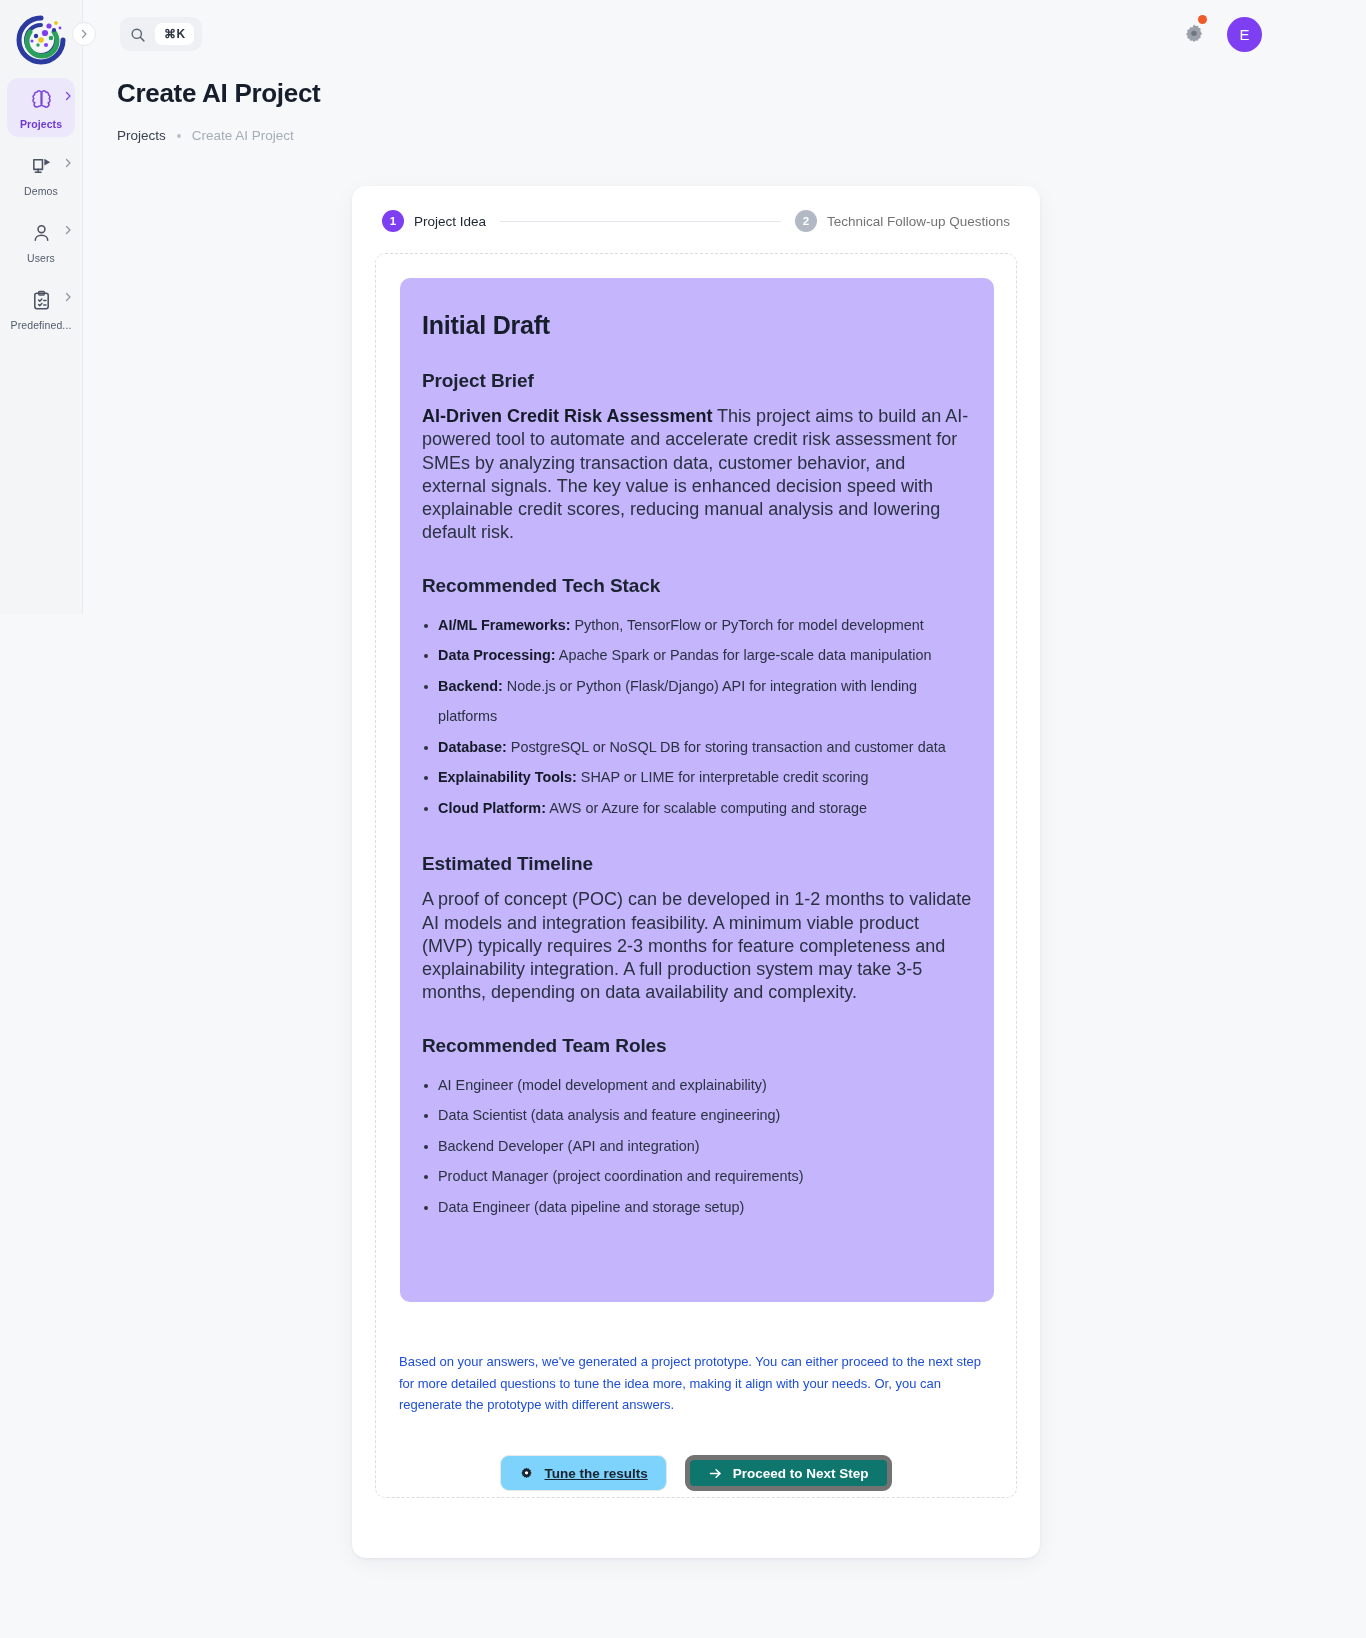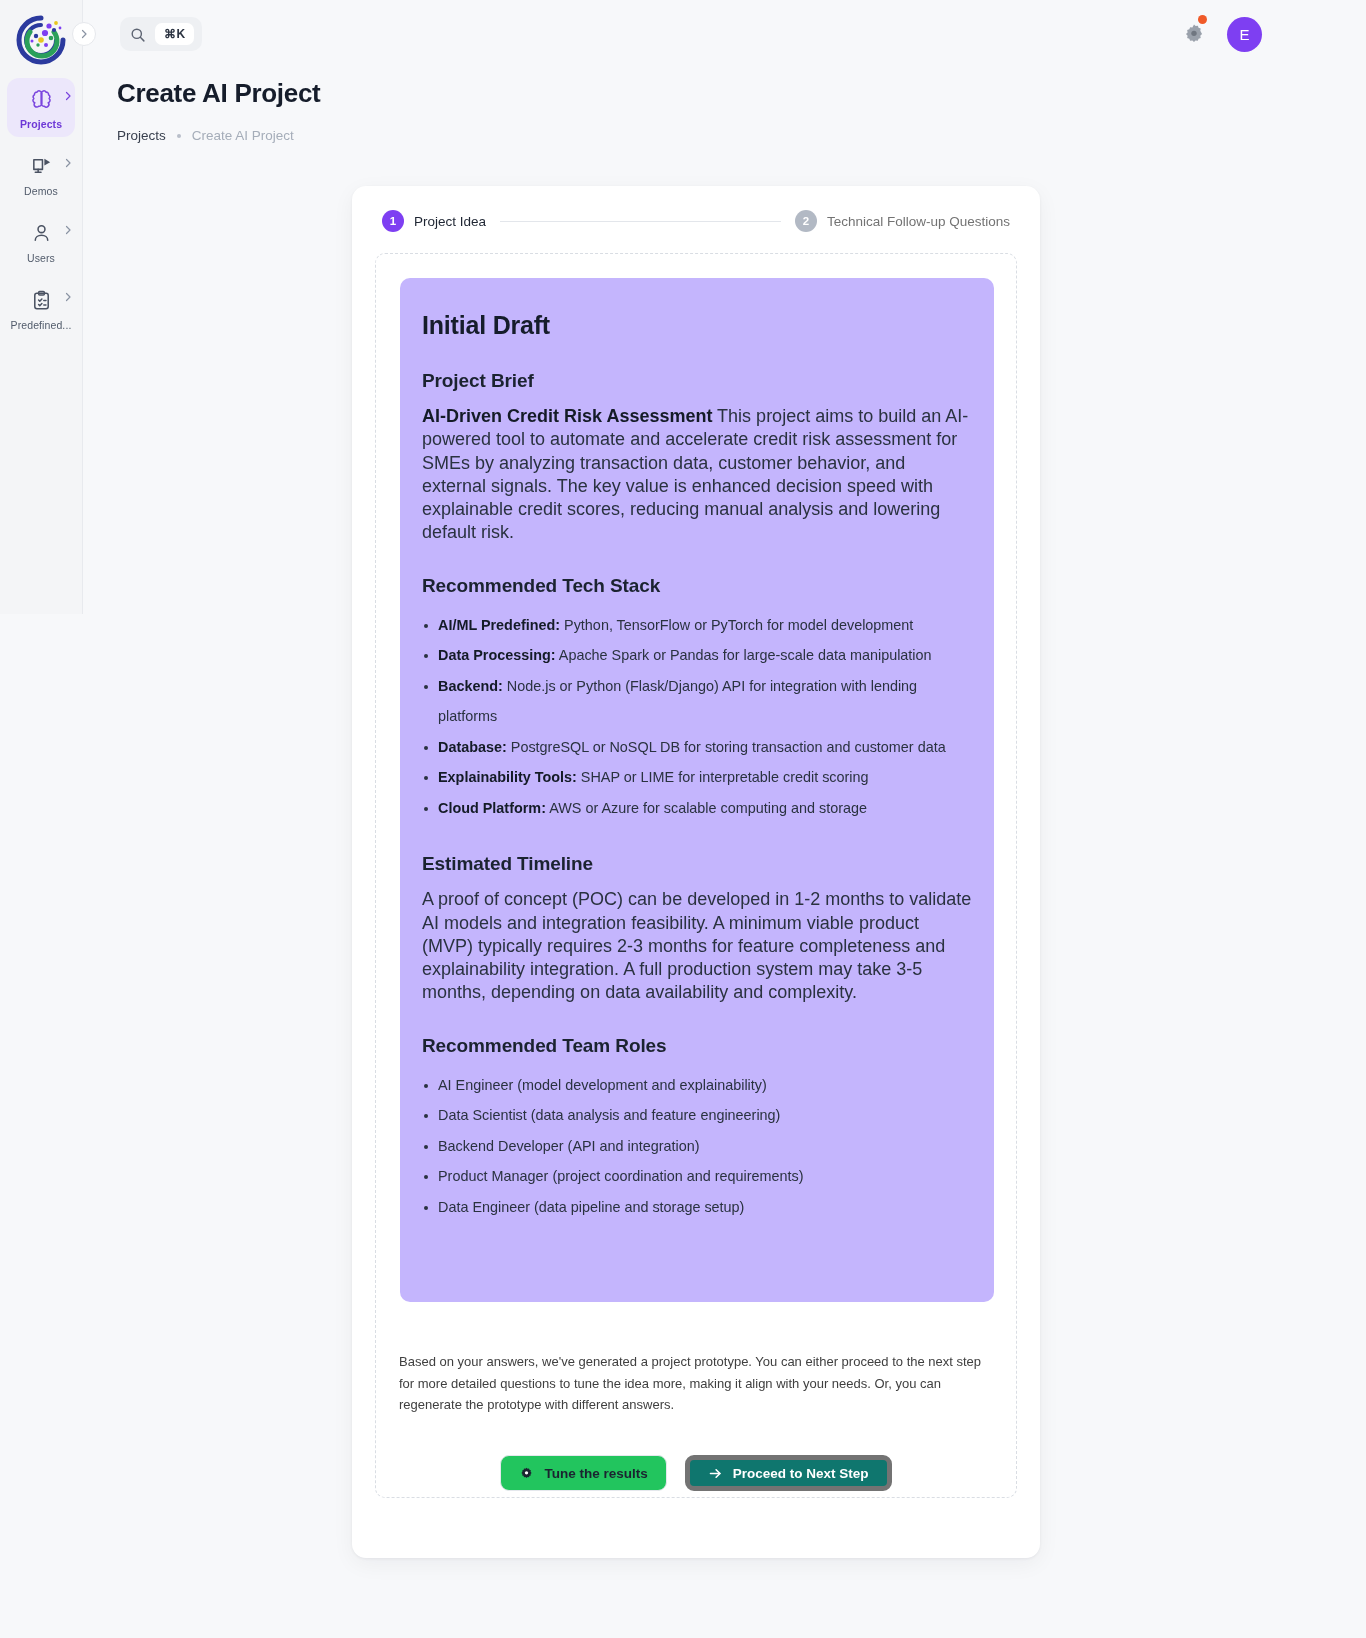--- a/index.html
+++ b/index.html
@@ -164,36 +164,36 @@
   ul.blist li::before {
     content: ""; position: absolute; left: 2px; top: 14px;
     width: 4px; height: 4px; border-radius: 50%; background: #2a3240;
   }
   ul.blist li b { font-weight: 700; color: #141b27; }
 
   
   #footnote {
     position: absolute; left: 47px; top: 1165px;
     width: 594px;
-    font-size: 13px; line-height: 21.5px; color: #404040;
+    font-size: 13px; line-height: 21.5px; color: #1d4ed8;
   }
 
   
   #actions {
     position: absolute; left: 23px; top: 1269px;
     width: 642px;
     display: flex; justify-content: center; gap: 18px;
   }
   .btn {
     display: flex; align-items: center; gap: 10px;
     height: 36px; padding: 0 18px;
     border-radius: 9px; font-size: 13.5px; font-weight: 700;
     cursor: pointer; white-space: nowrap;
   }
-  .btn.ghost { background: #22c55e; color: #1b2330; border: 1px solid #e5e8ed; }
+  .btn.ghost { background: #7dd3fc; color: #1b2330; border: 1px solid #e5e8ed; text-decoration: underline; }
   .btn.dark  { background: #0f766e; color: #ffffff; border: 5px solid #737373; }
   .btn .bi { width: 15px; height: 15px; display:flex; align-items:center; justify-content:center; }
   .btn .bi svg { display:block; }
 </style>
 </head>
 <body>
 
 <div id="sidebar">
 
   <div id="logo-wrap">
@@ -338,21 +338,21 @@
       <h1>Initial Draft</h1>
 
       <div class="sec">
         <h2>Project Brief</h2>
         <p class="para"><b>AI-Driven Credit Risk Assessment</b><span> This project aims to build an AI-powered tool to automate and accelerate credit risk assessment for SMEs by analyzing transaction data, customer behavior, and external signals. The key value is enhanced decision speed with explainable credit scores, reducing manual analysis and lowering default risk.</span></p>
       </div>
 
       <div class="sec">
         <h2>Recommended Tech Stack</h2>
         <ul class="blist">
-          <li><b>AI/ML Predefined:</b><span> Python, TensorFlow or PyTorch for model development</span></li>
+          <li><b>AI/ML Frameworks:</b><span> Python, TensorFlow or PyTorch for model development</span></li>
           <li><b>Data Processing:</b><span> Apache Spark or Pandas for large-scale data manipulation</span></li>
           <li><b>Backend:</b><span> Node.js or Python (Flask/Django) API for integration with lending platforms</span></li>
           <li><b>Database:</b><span> PostgreSQL or NoSQL DB for storing transaction and customer data</span></li>
           <li><b>Explainability Tools:</b><span> SHAP or LIME for interpretable credit scoring</span></li>
           <li><b>Cloud Platform:</b><span> AWS or Azure for scalable computing and storage</span></li>
         </ul>
       </div>
 
       <div class="sec">
         <h2>Estimated Timeline</h2>

